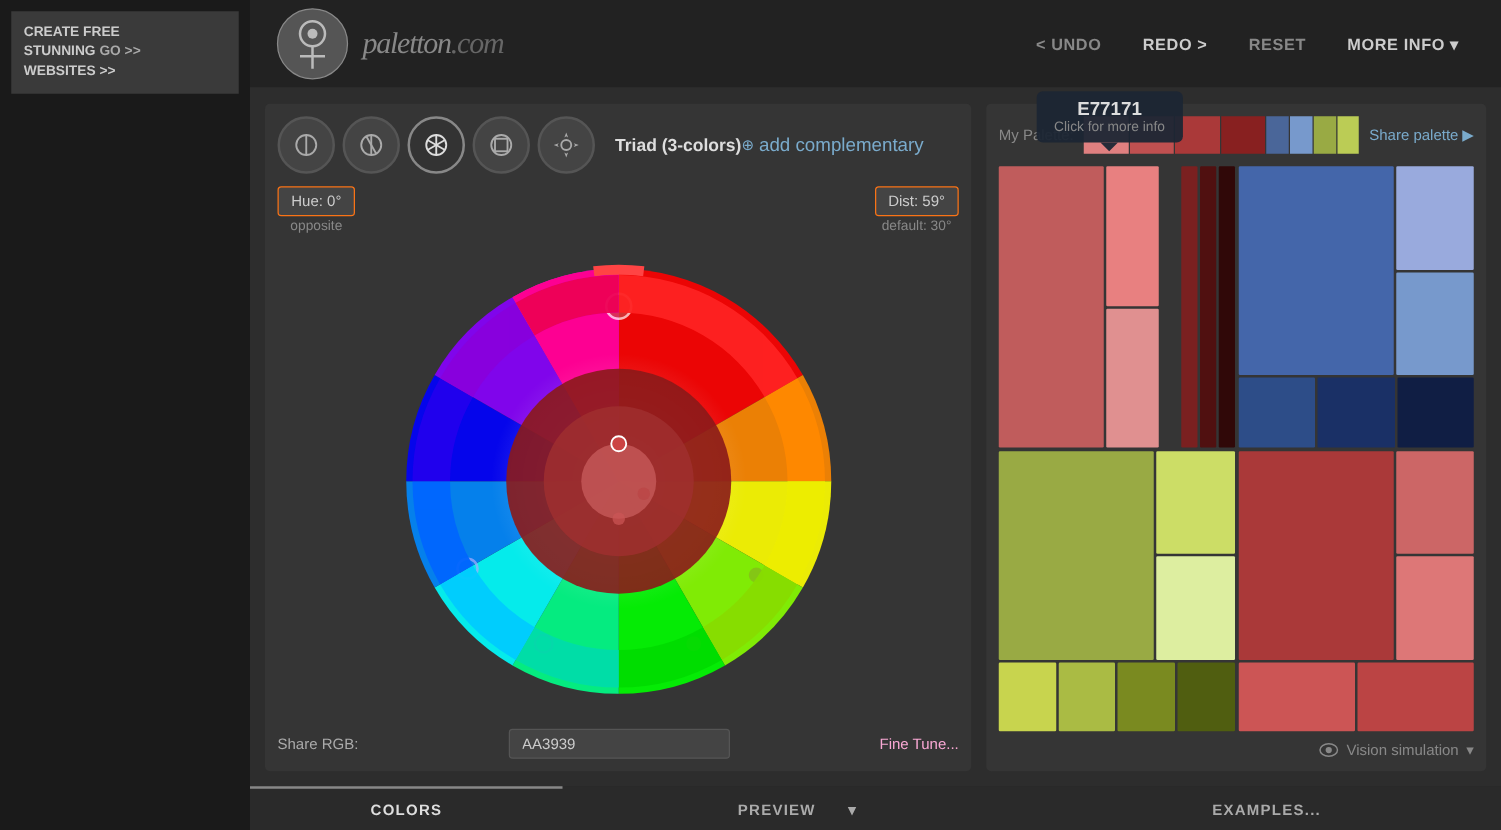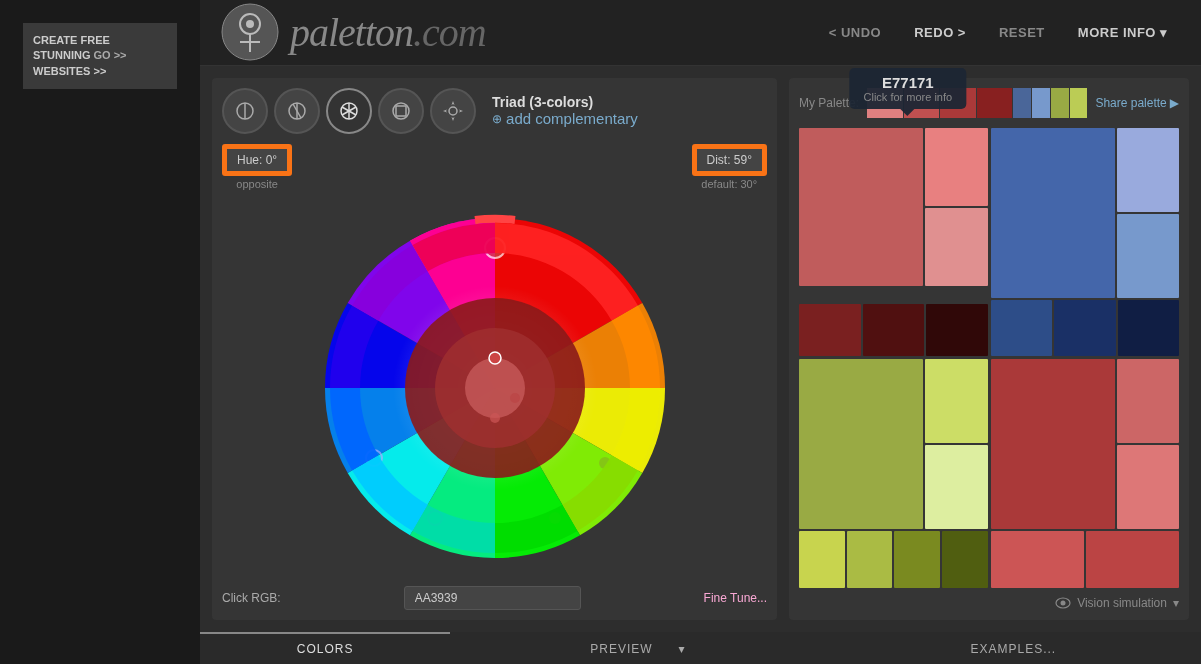--- a/index.html
+++ b/index.html
@@ -12,21 +12,21 @@
       display: flex;
     }
 
     
     .sidebar {
       width: 200px;
       min-width: 200px;
       background: #1a1a1a;
       display: flex;
       flex-direction: column;
-      padding: 23px;
+      padding: 9px;
     }
     .sidebar-ad {
       background: #3a3a3a;
       color: #ccc;
       font-size: 11px;
       font-weight: bold;
       padding: 10px;
       text-transform: uppercase;
       line-height: 1.4;
     }
@@ -53,21 +53,21 @@
     .logo {
       display: flex;
       align-items: center;
       gap: 10px;
     }
     .logo-icon {
       width: 60px;
       height: 60px;
     }
     .logo-text {
-      font-size: 40px;
+      font-size: 24px;
       color: #c8a04a;
       font-style: italic;
       font-family: Georgia, serif;
       letter-spacing: -1px;
     }
     .logo-text span {
       color: #888;
     }
     .header-nav {
       margin-left: auto;
@@ -135,21 +135,20 @@
       font-size: 16px;
     }
     .mode-icon.active {
       border-color: #888;
       background: #333;
     }
 
     .mode-info {
       margin-left: 10px;
       display: flex;
-      flex-direction: column;
     }
     .mode-title {
       color: #ddd;
       font-size: 14px;
       font-weight: bold;
     }
     .mode-sub {
       color: #7aabcc;
       font-size: 15px;
       cursor: pointer;
@@ -163,21 +162,21 @@
     }
 
     .hue-dist-bar {
       display: flex;
       justify-content: space-between;
       width: 100%;
       margin-bottom: 8px;
     }
     .hue-box, .dist-box {
       background: #444;
-      border: 5px solid #f97316;
+      border: 1px solid #f97316;
       color: #ccc;
       padding: 4px 10px;
       font-size: 12px;
       border-radius: 3px;
     }
     .hue-label, .dist-label {
       color: #888;
       font-size: 11px;
       text-align: center;
       margin-top: 2px;
@@ -227,21 +226,21 @@
       background: #2a2a2a;
       height: 44px;
     }
     .bottom-tab {
       flex: 1;
       display: flex;
       align-items: center;
       justify-content: center;
       color: #aaa;
       font-size: 12px;
-      font-weight: normal;
+      font-weight: bold;
       letter-spacing: 1px;
       text-transform: uppercase;
       cursor: pointer;
       border-top: 2px solid transparent;
       gap: 5px;
     }
     .bottom-tab.active {
       color: #ddd;
       border-top-color: #888;
     }
@@ -529,21 +528,21 @@
             <path d="M-142.9,-82.5 A165,165 0 0,1 -82.5,-142.9 L-67.3,-116.7 A135,135 0 0,0 -116.7,-67.3 Z" fill="#8800dd"></path>
             <path d="M-82.5,-142.9 A165,165 0 0,1 0,-165 L0,-135 A135,135 0 0,0 -67.3,-116.7 Z" fill="#dd00cc"></path>
             <path d="M0,-165 A165,165 0 0,0 -82.5,-142.9 L-67.3,-116.7 A135,135 0 0,1 0,-135 Z" fill="#ee0055"></path>
           </g>
         </svg>
 
         
       </div>
 
       <div class="base-rgb-area">
-        <span class="base-rgb-label">Click RGB:</span>
+        <span class="base-rgb-label">Share RGB:</span>
         <input class="base-rgb-value" type="text" value="AA3939" style="">
         <button class="fine-tune-btn">Fine Tune...</button>
       </div>
     </div>
 
     <div class="palette-panel">
 
       <div class="my-palette-bar">
         <span class="my-palette-label">My Palette:</span>
         <div class="palette-preview">
@@ -557,21 +556,21 @@
           <div class="palette-swatch small" style="background:#bbcc55;"></div>
         </div>
         <button class="share-btn">
           <span>Share palette</span>
           <span>▶</span>
         </button>
       </div>
 
       <div class="grid-area" style="position:relative; flex:1; display:grid; grid-template-columns:1fr 1fr; grid-template-rows:1fr 1fr; gap:3px;">
 
-        <div class="quad" style="display:flex; flex-direction:column; gap:18px;">
+        <div class="quad" style="display:flex; flex-direction:row; gap:18px;">
           <div style="display:flex; flex:3; gap:2px;">
             <div style="background:#c05c5c; flex:2; border-radius:1px; position:relative;">
 
               <div class="tooltip-overlay" style="position:absolute; top:-60px; left:50%; transform:translateX(-10%); background:rgba(28,38,52,0.95); border-radius:5px; padding:6px 14px; text-align:center; z-index:10; white-space:nowrap;">
                 <div class="tooltip-hex">E77171</div>
                 <div class="tooltip-sub">Click for more info</div>
                 <div class="tooltip-arrow" style="position:absolute; bottom:-7px; left:50%; transform:translateX(-50%); width:0; height:0; border-left:7px solid transparent; border-right:7px solid transparent; border-top:7px solid rgba(28,38,52,0.95);"></div>
               </div>
             </div>
             <div style="display:flex; flex-direction:column; flex:1; gap:2px;">

